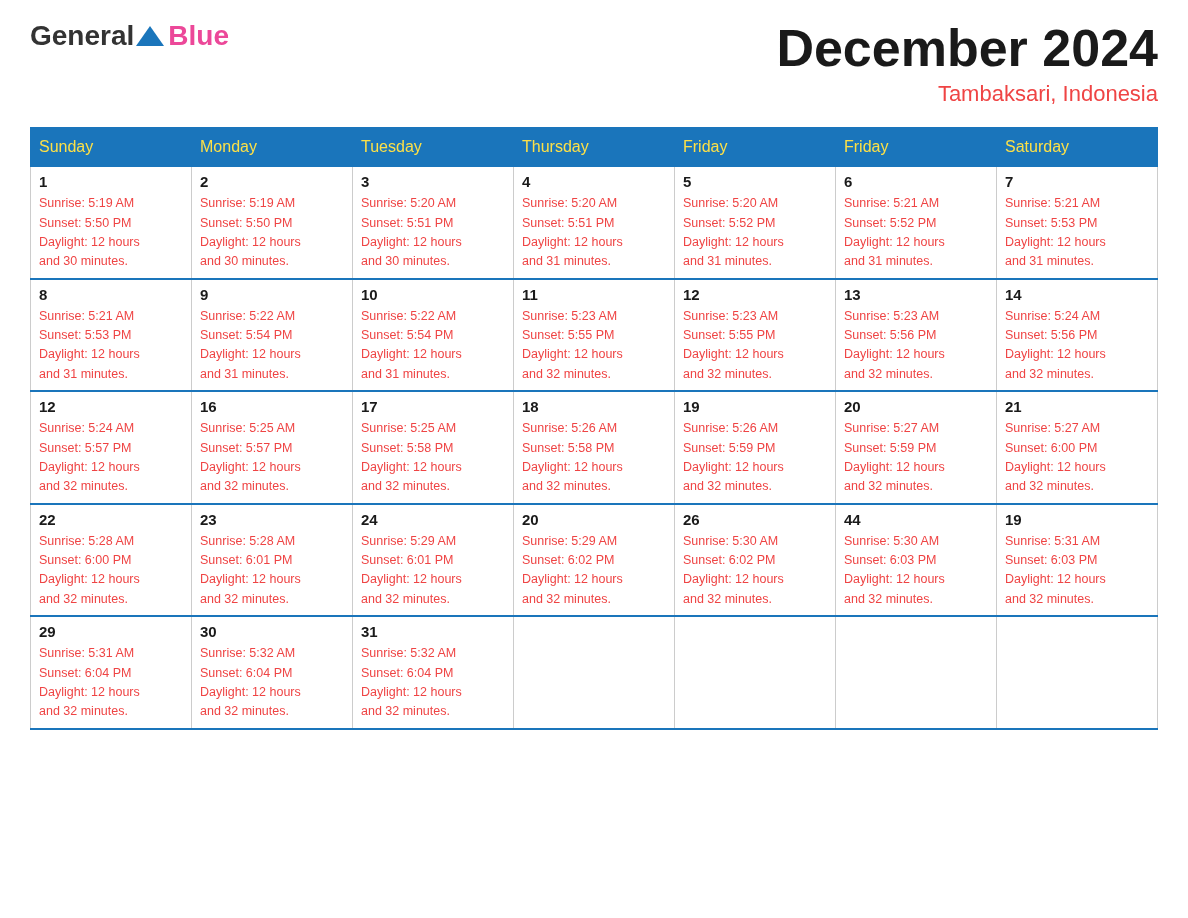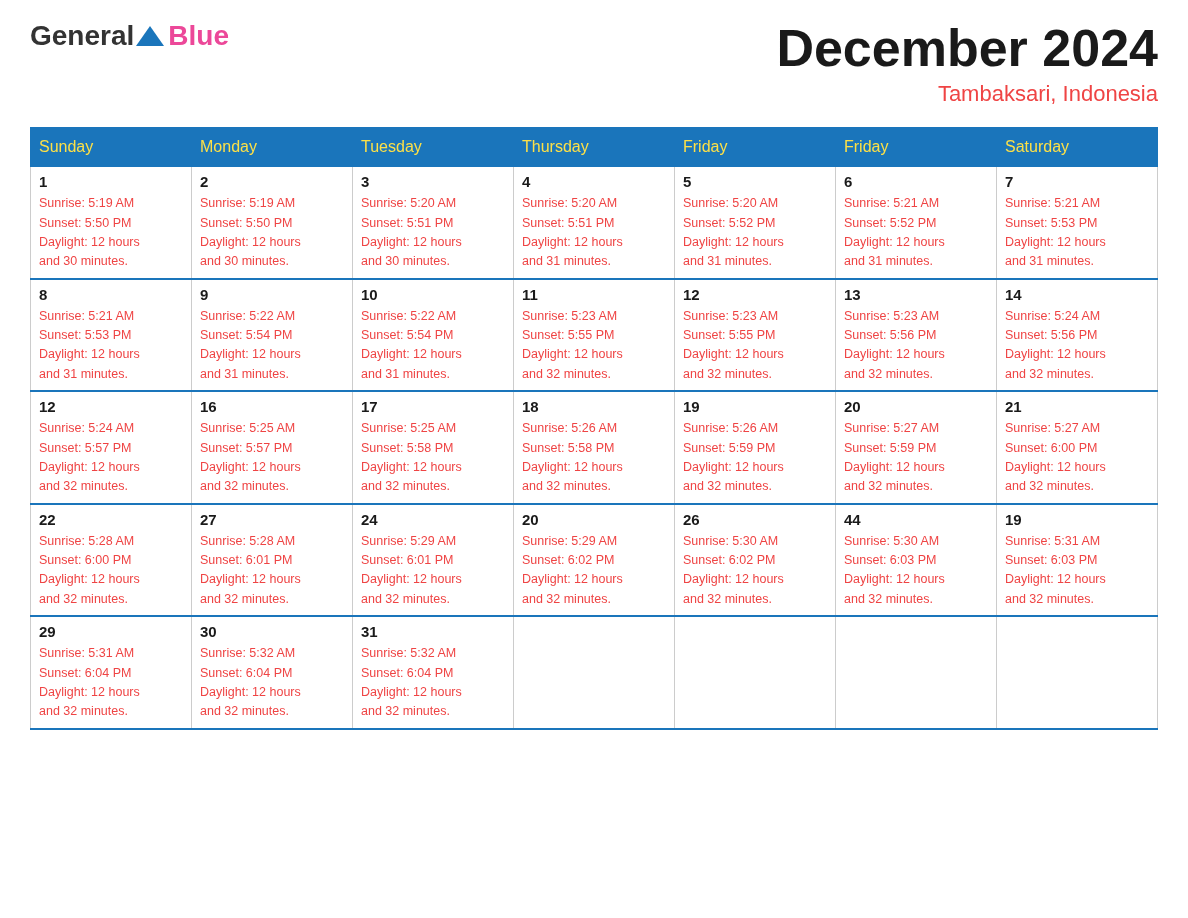--- a/index.html
+++ b/index.html
@@ -226,21 +226,21 @@
           <span class="day-number">21</span>
           <div class="day-info">Sunrise: 5:27 AM<br>Sunset: 6:00 PM<br>Daylight: 12 hours<br>and 32 minutes.</div>
         </td>
       </tr>
       <tr>
         <td>
           <span class="day-number">22</span>
           <div class="day-info">Sunrise: 5:28 AM<br>Sunset: 6:00 PM<br>Daylight: 12 hours<br>and 32 minutes.</div>
         </td>
         <td>
-          <span class="day-number">27</span>
+          <span class="day-number">23</span>
           <div class="day-info">Sunrise: 5:28 AM<br>Sunset: 6:01 PM<br>Daylight: 12 hours<br>and 32 minutes.</div>
         </td>
         <td>
           <span class="day-number">24</span>
           <div class="day-info">Sunrise: 5:29 AM<br>Sunset: 6:01 PM<br>Daylight: 12 hours<br>and 32 minutes.</div>
         </td>
         <td>
           <span class="day-number">20</span>
           <div class="day-info">Sunrise: 5:29 AM<br>Sunset: 6:02 PM<br>Daylight: 12 hours<br>and 32 minutes.</div>
         </td>

